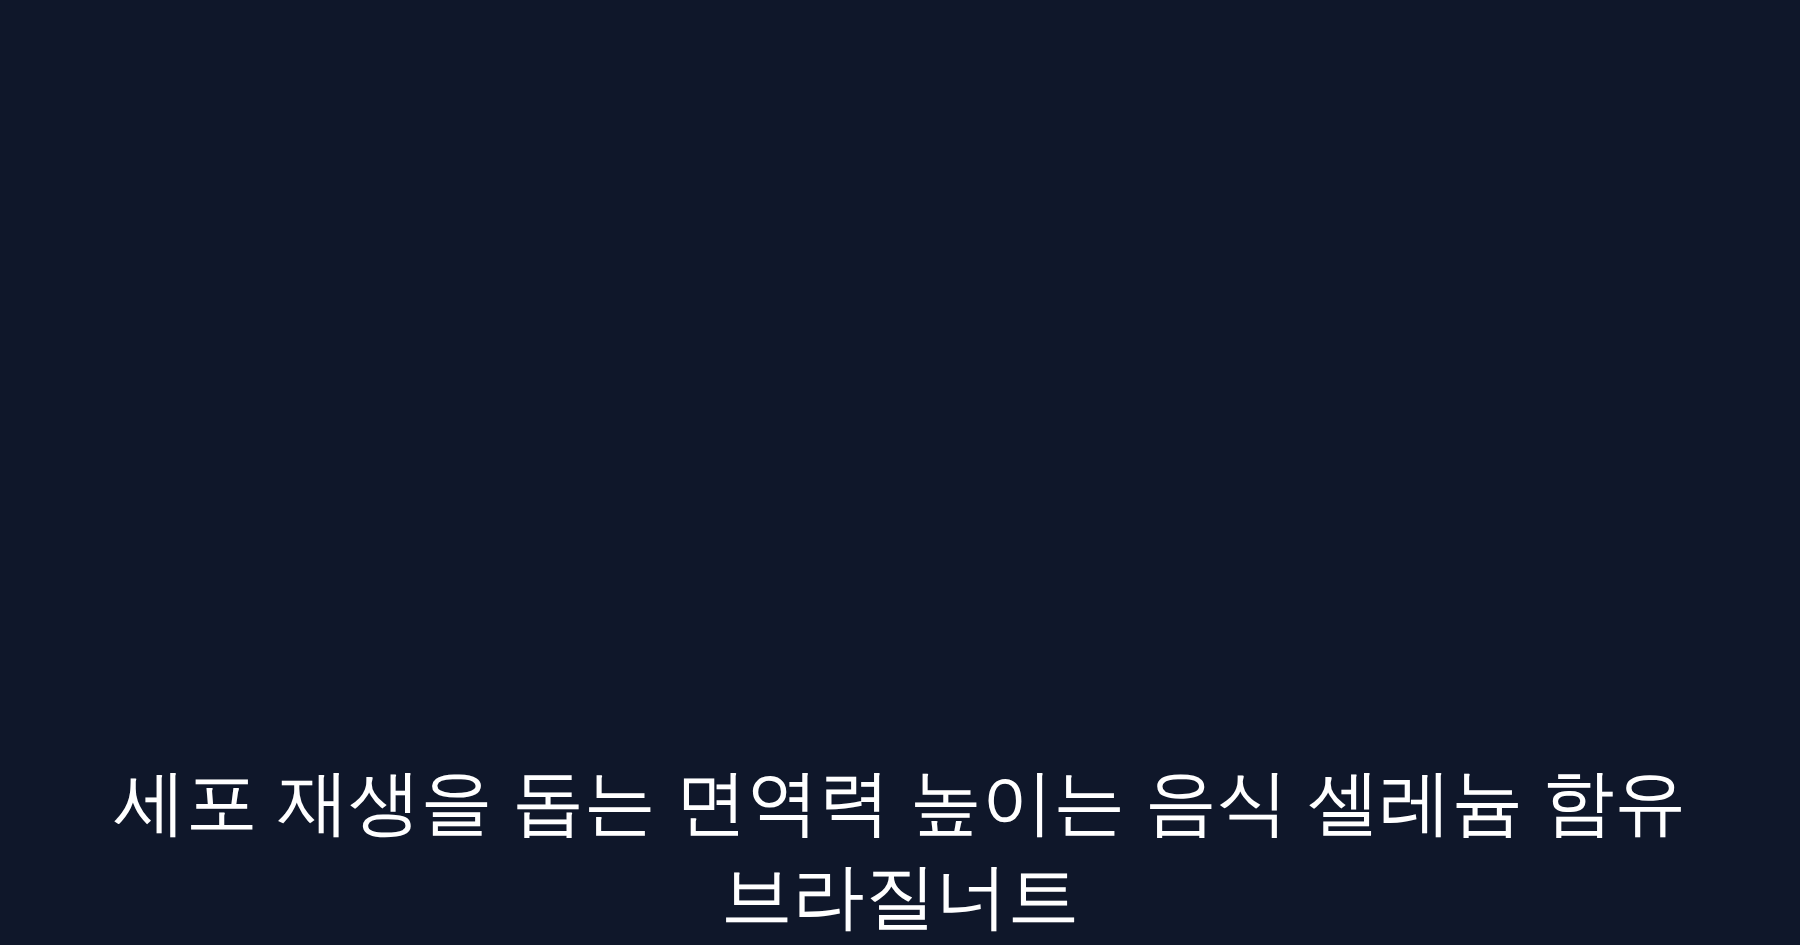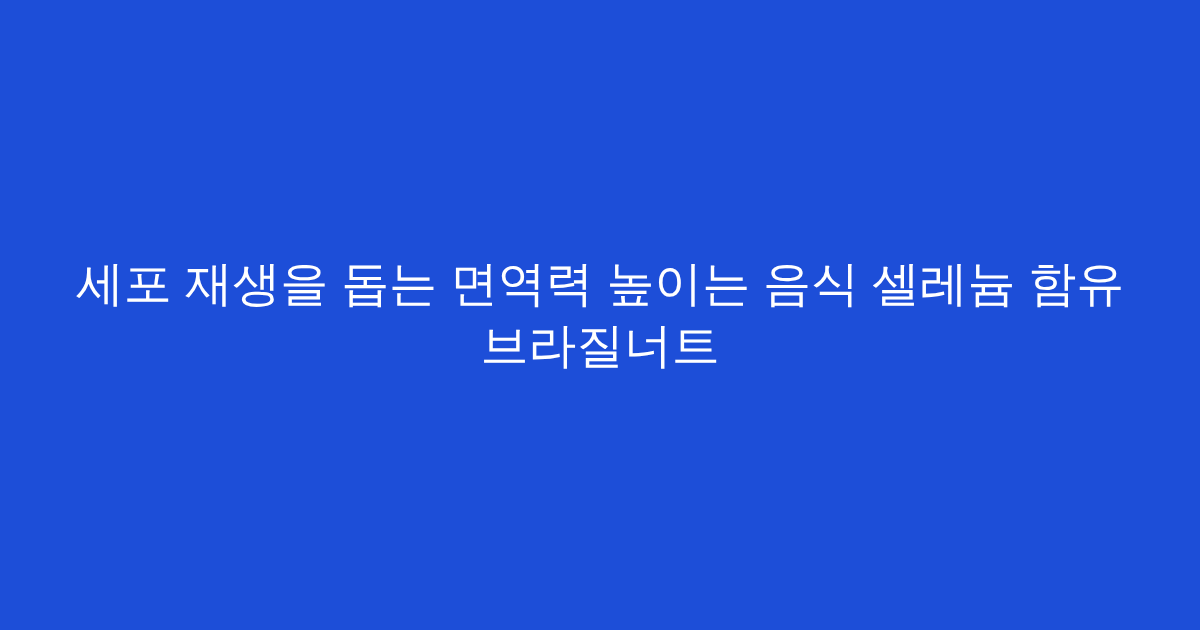--- a/index.html
+++ b/index.html
@@ -44,21 +44,21 @@
     line-height: 1.3;
     letter-spacing: -0.2px;
     word-break: keep-all;
     overflow-wrap: break-word;
     -webkit-font-smoothing: antialiased;
   }
 </style>
 </head>
 <body>
 
-<div class="share-card" style="background: #1d4ed8;">
+<div class="share-card" style="background: #0f172a; align-items: flex-end;">
 
   <div class="title-block">
 
     <h1 class="card-title" style="color: rgb(255, 255, 255); font-size: 48px; line-height: 1.3; text-align: center;">세포 재생을 돕는 면역력 높이는 음식 셀레늄 함유 브라질너트</h1>
 
   </div>
 
 </div>
 
 </body></html>

